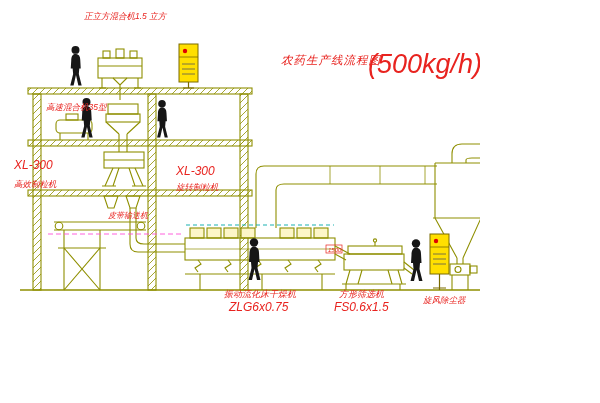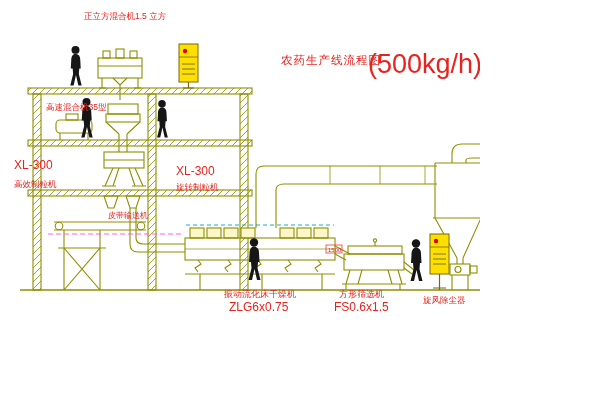--- a/index.html
+++ b/index.html
@@ -2,20 +2,21 @@
 <html><head>
 <meta charset="utf-8">
 <style>
   html,body{margin:0;padding:0;background:#ffffff;}
   .canvas{
     position:relative;
     width:480px;height:403px;
     background:#ffffff;
     font-family:"Liberation Sans", sans-serif;
     overflow:hidden;
+    font-style:italic;
   }
   svg{display:block;}
   text{font-family:"Liberation Sans", sans-serif;}
 </style>
 </head>
 <body>
 
 <div class="canvas">
 <svg width="600" height="403" viewBox="0 0 600 403">
 

